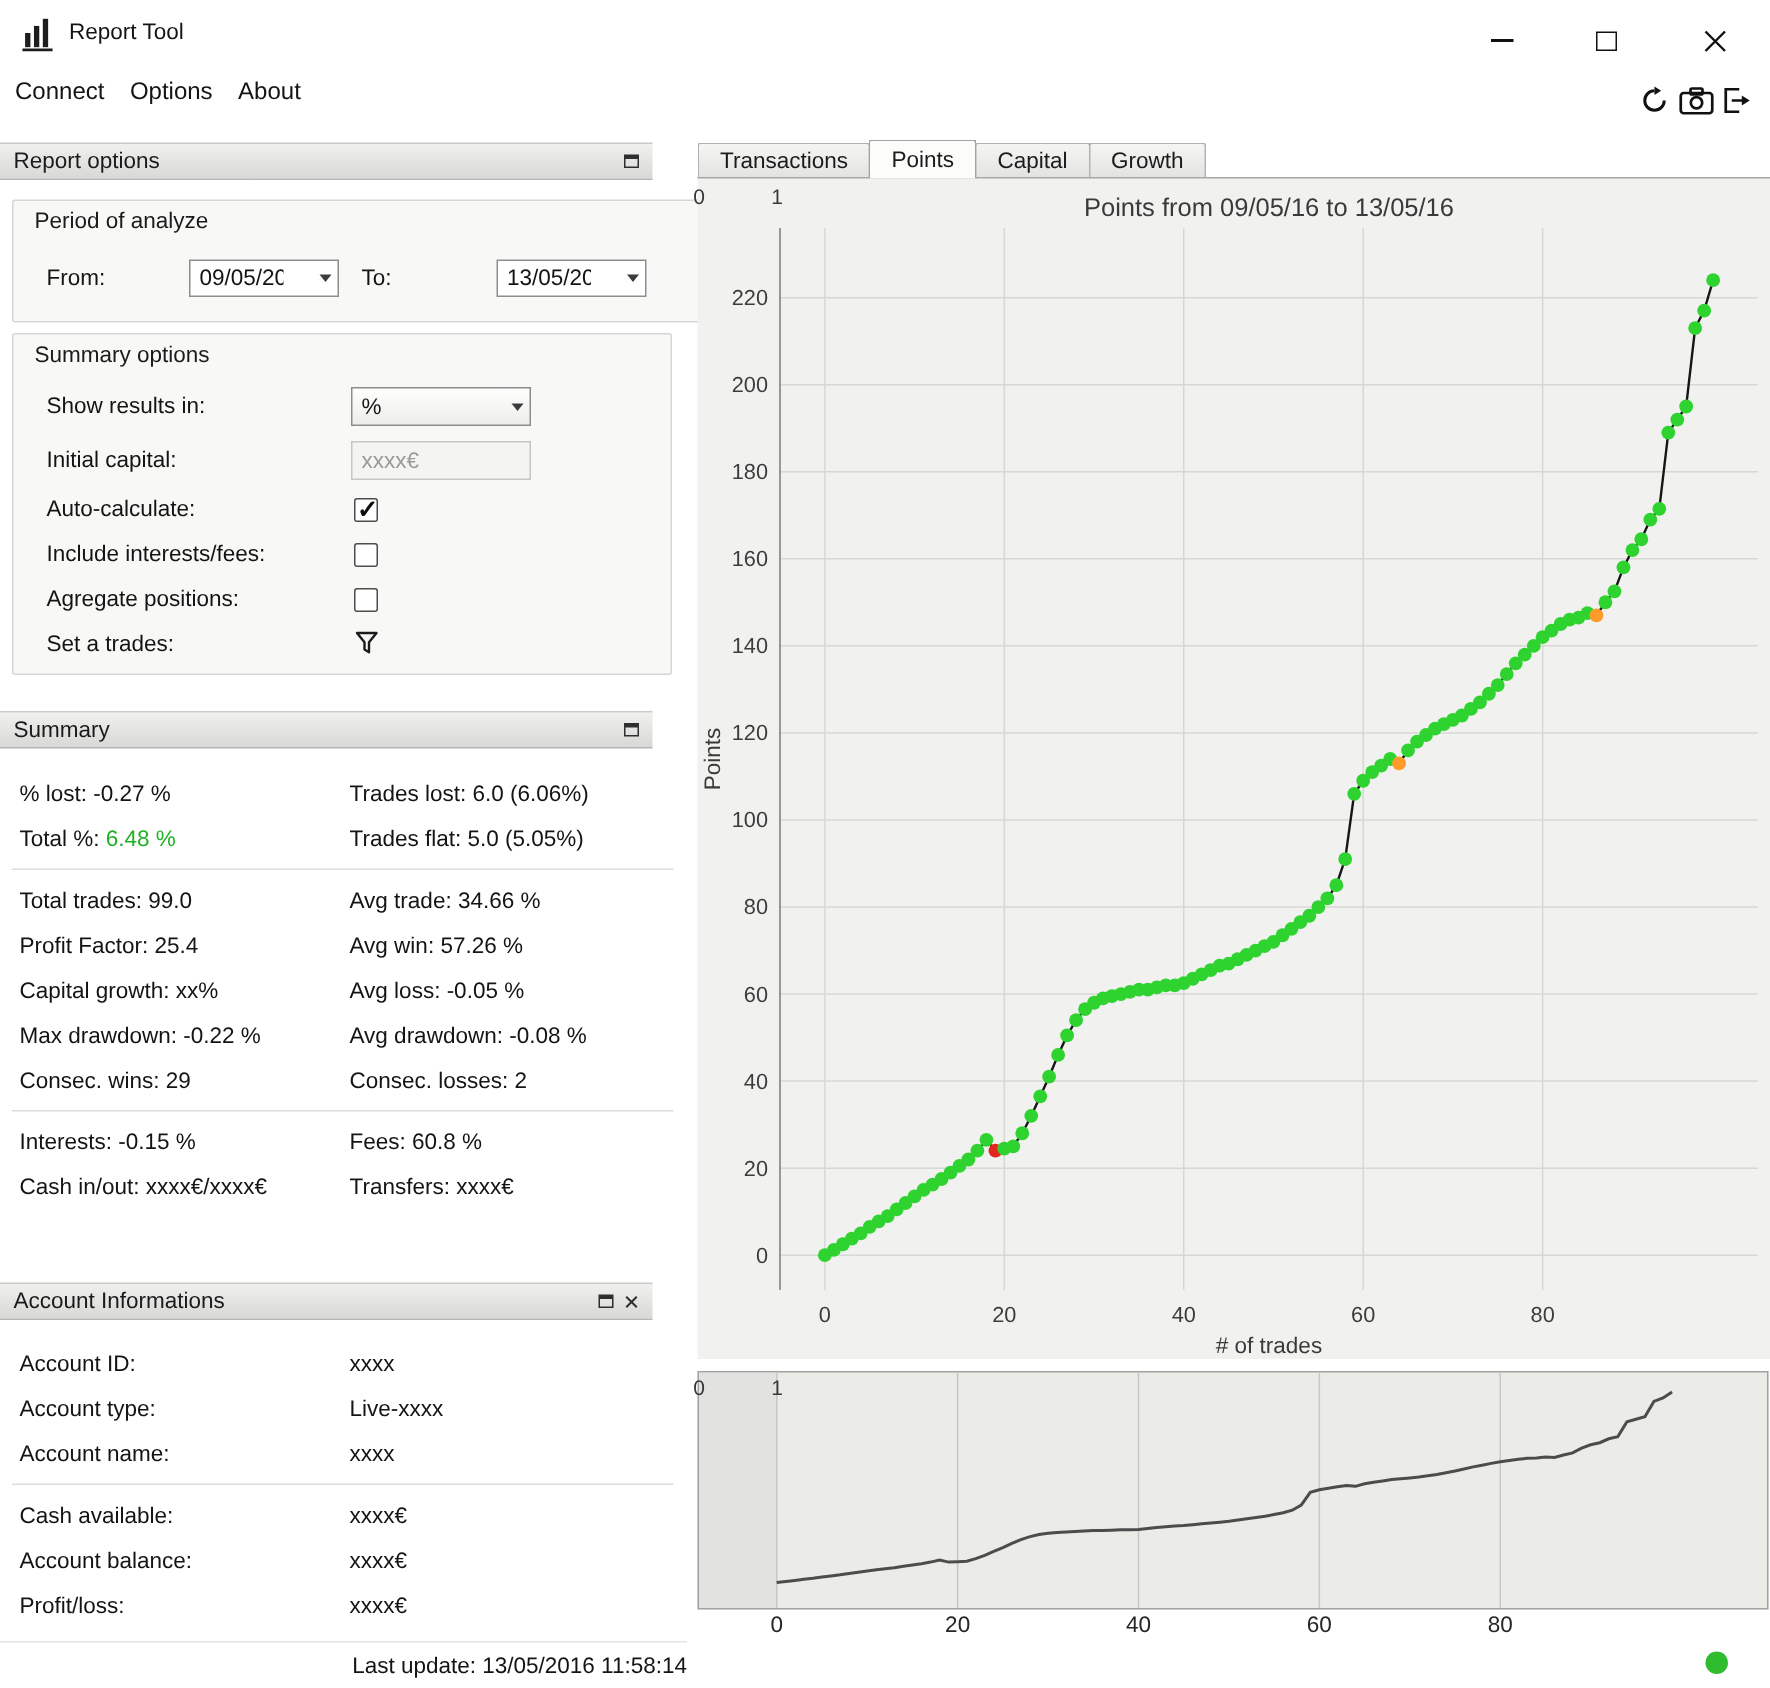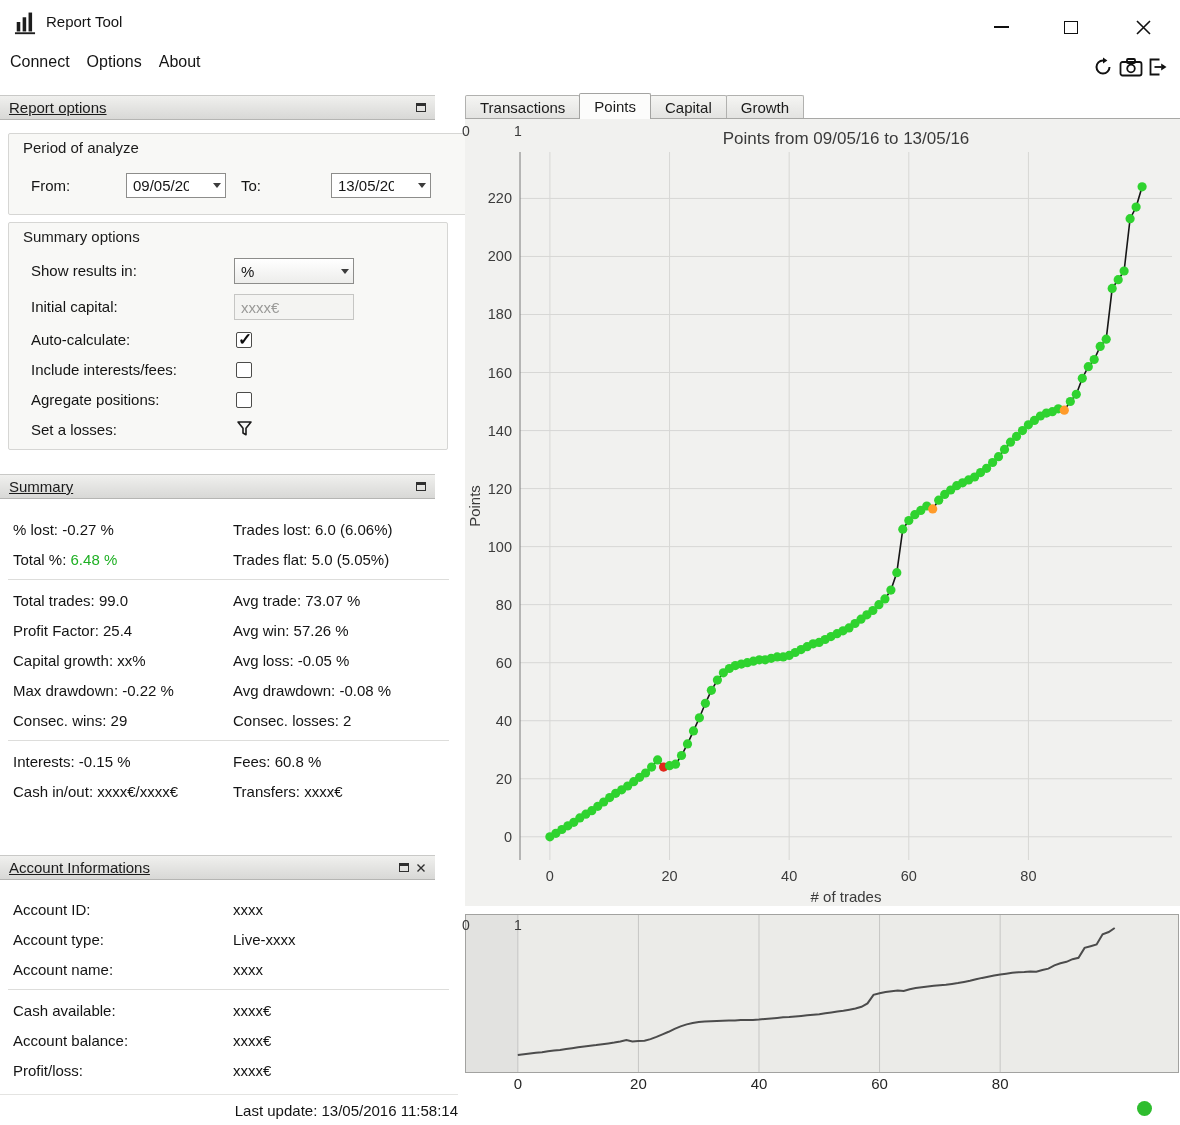--- a/index.html
+++ b/index.html
@@ -18,21 +18,21 @@
   .sq { width:14px; height:13px; border:1.5px solid #101010; }
 
   
   .menubar { position:absolute; left:0; top:45px; height:34px; display:flex; gap:17px; padding-left:10px; align-items:center; font-size:16px; }
   .menu-item { cursor:default; }
   .tb-ic { position:absolute; cursor:default; }
 
   
   .dock-header { position:absolute; left:0; width:435px; height:25px;
     background:linear-gradient(#f0f0ee,#d8d8d6); border-top:1px solid #c9c9c7; border-bottom:1px solid #b5b5b3;
-    display:flex; align-items:center; padding:0 9px; font-size:15px; color:#1b1b1b;text-decoration:underline; }
+    display:flex; align-items:center; padding:0 9px; font-size:15px; color:#1b1b1b; }
   .dock-tools { margin-left:auto; display:flex; align-items:center; gap:7px; }
   .float-ic { display:inline-block; width:10px; height:9px; border:1px solid #2f2f2f; border-top-width:3px; background:transparent; }
 
   .group { position:absolute; border:1px solid #d6d6d4; background:#f8f8f6; border-radius:2px; }
   .group-title { position:absolute; left:14px; top:5px; font-size:15px; color:#1b1b1b; white-space:nowrap; }
   .lbl { position:absolute; height:20px; line-height:20px; font-size:15px; white-space:nowrap; }
 
   .combo { position:absolute; height:25px; background:#fff; border:1px solid #8d8d8b; display:flex; align-items:center; padding:0 4px 0 6px; font-size:15px;gap:20px; }
   .combo.dd { background:linear-gradient(#ffffff,#ededeb); }
   .combo-text { flex:1; overflow:hidden; white-space:nowrap; }
@@ -157,21 +157,21 @@
 
   <div class="lbl" style="left:22px;top:107px">Auto-calculate:</div>
   <div class="cb checked" style="left:227px;top:109px"></div>
 
   <div class="lbl" style="left:22px;top:137px">Include interests/fees:</div>
   <div class="cb" style="left:227px;top:139px"></div>
 
   <div class="lbl" style="left:22px;top:167px">Agregate positions:</div>
   <div class="cb" style="left:227px;top:169px"></div>
 
-  <div class="lbl" style="left:22px;top:197px">Set a losses:</div>
+  <div class="lbl" style="left:22px;top:197px">Set a trades:</div>
   <svg class="filter-svg" style="left:227px;top:197px" width="17" height="17" viewBox="0 0 17 17">
     <path d="M2 2 H15 L10 8.2 V14.8 L7 13 V8.2 Z" fill="none" stroke="#1c1c1c" stroke-width="1.6" stroke-linejoin="round"></path>
   </svg>
 </div>
 
 <div class="dock-header" style="top:474px">
   <span>Summary</span>
   <span class="dock-tools">
     <span class="float-ic"></span>
   </span>
@@ -182,21 +182,21 @@
     <div class="c1">% lost: -0.27 %</div>
     <div class="c2">Trades lost: 6.0 (6.06%)</div>
   </div>
   <div class="srow">
     <div class="c1"><span>Total %: </span><span class="total-val" style="color: rgb(31, 176, 36);">6.48 %</span></div>
     <div class="c2">Trades flat: 5.0 (5.05%)</div>
   </div>
   <div class="sep"></div>
   <div class="srow">
     <div class="c1">Total trades: 99.0</div>
-    <div class="c2">Avg trade: 73.07 %</div>
+    <div class="c2">Avg trade: 34.66 %</div>
   </div>
   <div class="srow">
     <div class="c1">Profit Factor: 25.4</div>
     <div class="c2">Avg win: 57.26 %</div>
   </div>
   <div class="srow">
     <div class="c1">Capital growth: xx%</div>
     <div class="c2">Avg loss: -0.05 %</div>
   </div>
   <div class="srow">

